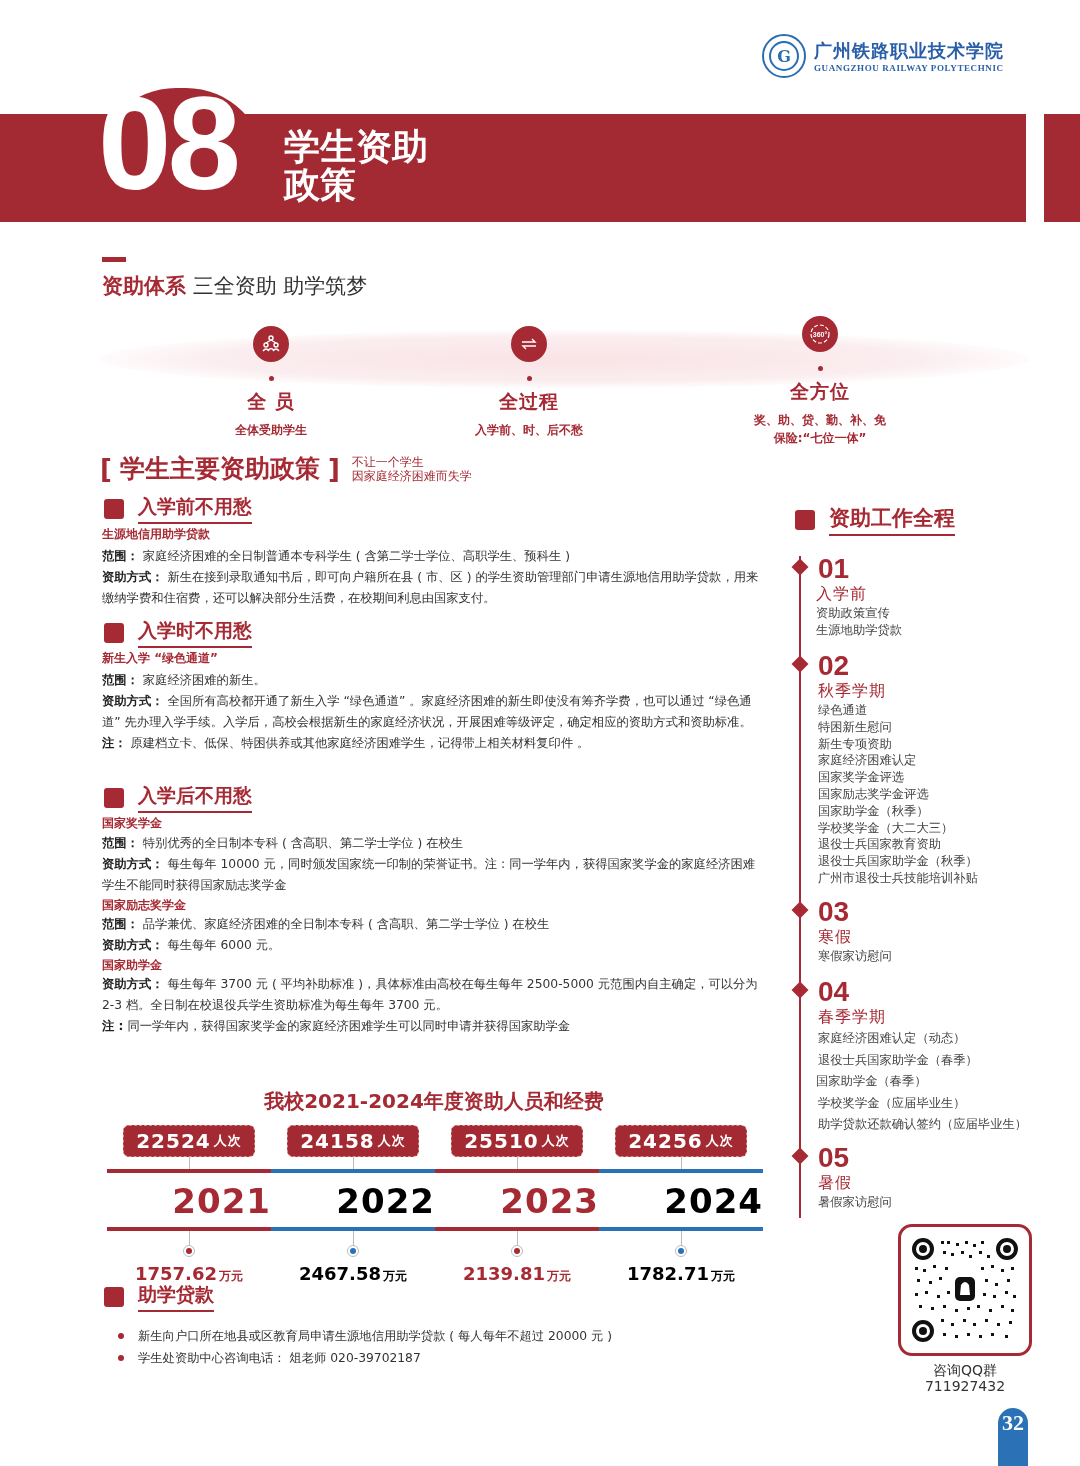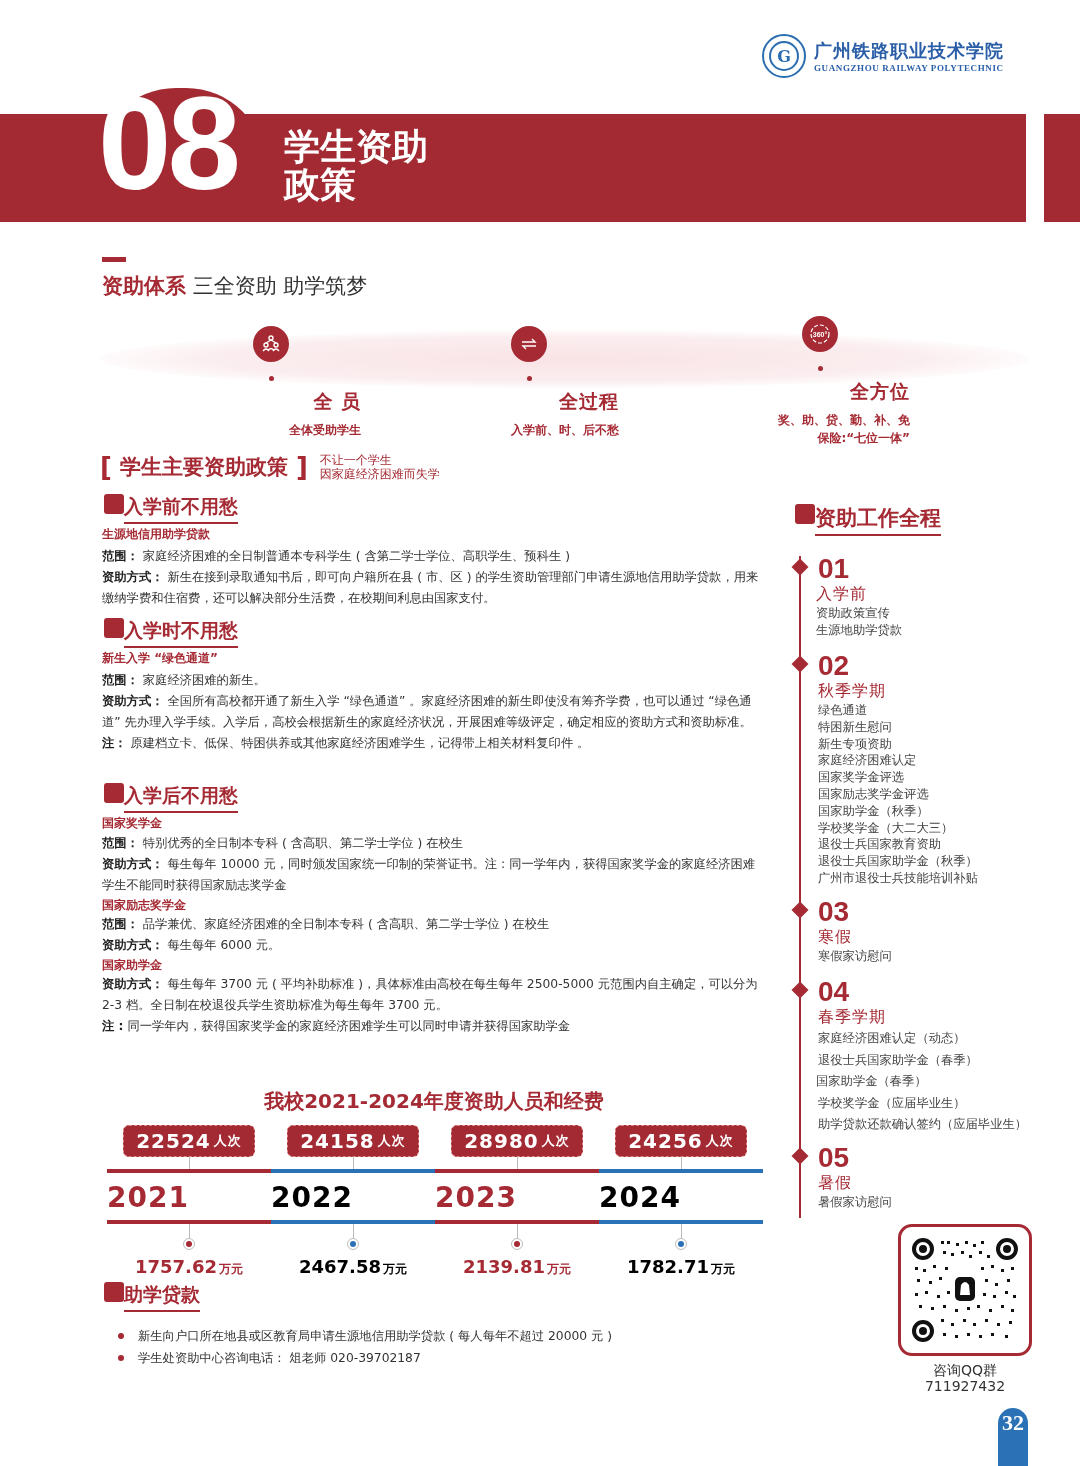--- a/index.html
+++ b/index.html
@@ -23,46 +23,46 @@
 .chapter-num{left:98px;top:78px;font-size:132px;font-weight:bold;color:#fff;font-family:"Liberation Sans",sans-serif;letter-spacing:-4px;line-height:1}
 .chapter-title{left:284px;top:128px;font-size:36px;font-weight:bold;color:#fff;line-height:38px}
 
 
 .sec-dash{left:102px;top:257px;width:24px;height:5px;background:#a52a33}
 .sec-title{left:102px;top:272px;font-size:21px;line-height:28px}
 .sec-title .r{color:#a52a33;font-weight:bold}
 .sec-title .g{color:#333}
 
 .glow{left:100px;top:330px;width:930px;height:58px;border-radius:50%;background:radial-gradient(ellipse at center,#f9e3e5 0%,#fbeef0 55%,rgba(255,255,255,0) 75%)}
-.pillar{width:180px;text-align:right}
+.pillar{width:180px;text-align:center}
 .pillar .circle{width:36px;height:36px;border-radius:50%;background:#a52a33;margin:0 auto;display:flex;align-items:center;justify-content:center;color:#fff;font-size:14px}
 .pillar .dot{width:5px;height:5px;border-radius:50%;background:#a52a33;margin:14px auto 0}
 .pillar .t{font-size:19px;font-weight:bold;color:#a52a33;margin-top:8px;letter-spacing:1px}
 .pillar .s{font-size:12px;color:#a52a33;font-weight:bold;margin-top:6px;line-height:18px}
 
 
 .pol-head{left:100px;top:452px;display:flex;align-items:center;gap:8px}
 .pol-head .br{font-size:26px;color:#a52a33;font-weight:bold}
-.pol-head .tt{font-size:21px;color:#a52a33;font-weight:bold}
+.pol-head .tt{font-size:25px;color:#a52a33;font-weight:bold}
 .pol-head .sub{font-size:12px;color:#a52a33;line-height:14px;margin-left:4px}
 
-.h2{display:flex;}
+.h2{display:flex;align-items:center;gap:14px}
 .h2 .sq{width:20px;height:20px;background:#a52a33;border-radius:3px}
 .h2 .lbl{font-size:19px;color:#a52a33;font-weight:bold;border-bottom:2px solid #a52a33;padding-bottom:2px}
 .sub-h{font-size:12px;color:#a52a33;font-weight:bold}
 .para{font-size:12.3px;color:#333;line-height:21px;width:660px}
 .para b{color:#222}
 
 
 .fund-title{left:100px;top:1088px;width:668px;text-align:center;font-size:20px;font-weight:bold;color:#a52a33}
 .col{width:164px}
 .cnt-box{background:#a32a33;color:#fff;border-radius:6px;height:32px;width:132px;margin:0 auto;display:flex;align-items:center;justify-content:center;font-weight:bold;font-size:20px;letter-spacing:1px;border:1px dashed #d88}
 .cnt-box small{font-size:13px;margin-left:3px}
 .line-top,.line-bot{height:4px}
-.year{text-align:left;font-size:28px;font-weight:bold;letter-spacing:1px}
+.year{text-align:right;font-size:34px;font-weight:bold;letter-spacing:1px}
 .stick{width:1px;background:#bbb;margin:0 auto}
 .ring{width:12px;height:12px;border-radius:50%;border:1px solid #bbb;margin:0 auto;display:flex;align-items:center;justify-content:center}
 .ring i{width:6px;height:6px;border-radius:50%;display:block}
 .amt{text-align:center;font-size:18px;font-weight:bold;margin-top:6px}
 .amt small{font-size:12px;margin-left:2px}
 
 
 .loan-list{left:118px;top:1325px;font-size:12.3px;color:#333;line-height:22px}
 .loan-list li{list-style:none;position:relative;padding-left:20px}
 .loan-list li::before{content:"";position:absolute;left:0;top:8px;width:6px;height:6px;border-radius:50%;background:#a52a33}
@@ -237,21 +237,21 @@
   <div class="line-bot" style="background:#2a72b5"></div>
   <div class="stick" style="height:14px"></div>
   <div class="ring">
       <i style="background:#2a72b5"></i>
     </div>
   <div class="amt blue"><span>2467.58</span><small>万元</small></div>
 </div>
 
 <div class="abs col" style="left:435px;top:1125px">
   <div class="cnt-box">
-      <span>28980</span>
+      <span>25510</span>
       <small>人次</small>
     </div>
   <div class="stick" style="height:12px"></div>
   <div class="line-top" style="background:#a52a33"></div>
   <div class="year red" style="margin:8px 0 6px">2023</div>
   <div class="line-bot" style="background:#a52a33"></div>
   <div class="stick" style="height:14px"></div>
   <div class="ring">
       <i style="background:#a52a33"></i>
     </div>

